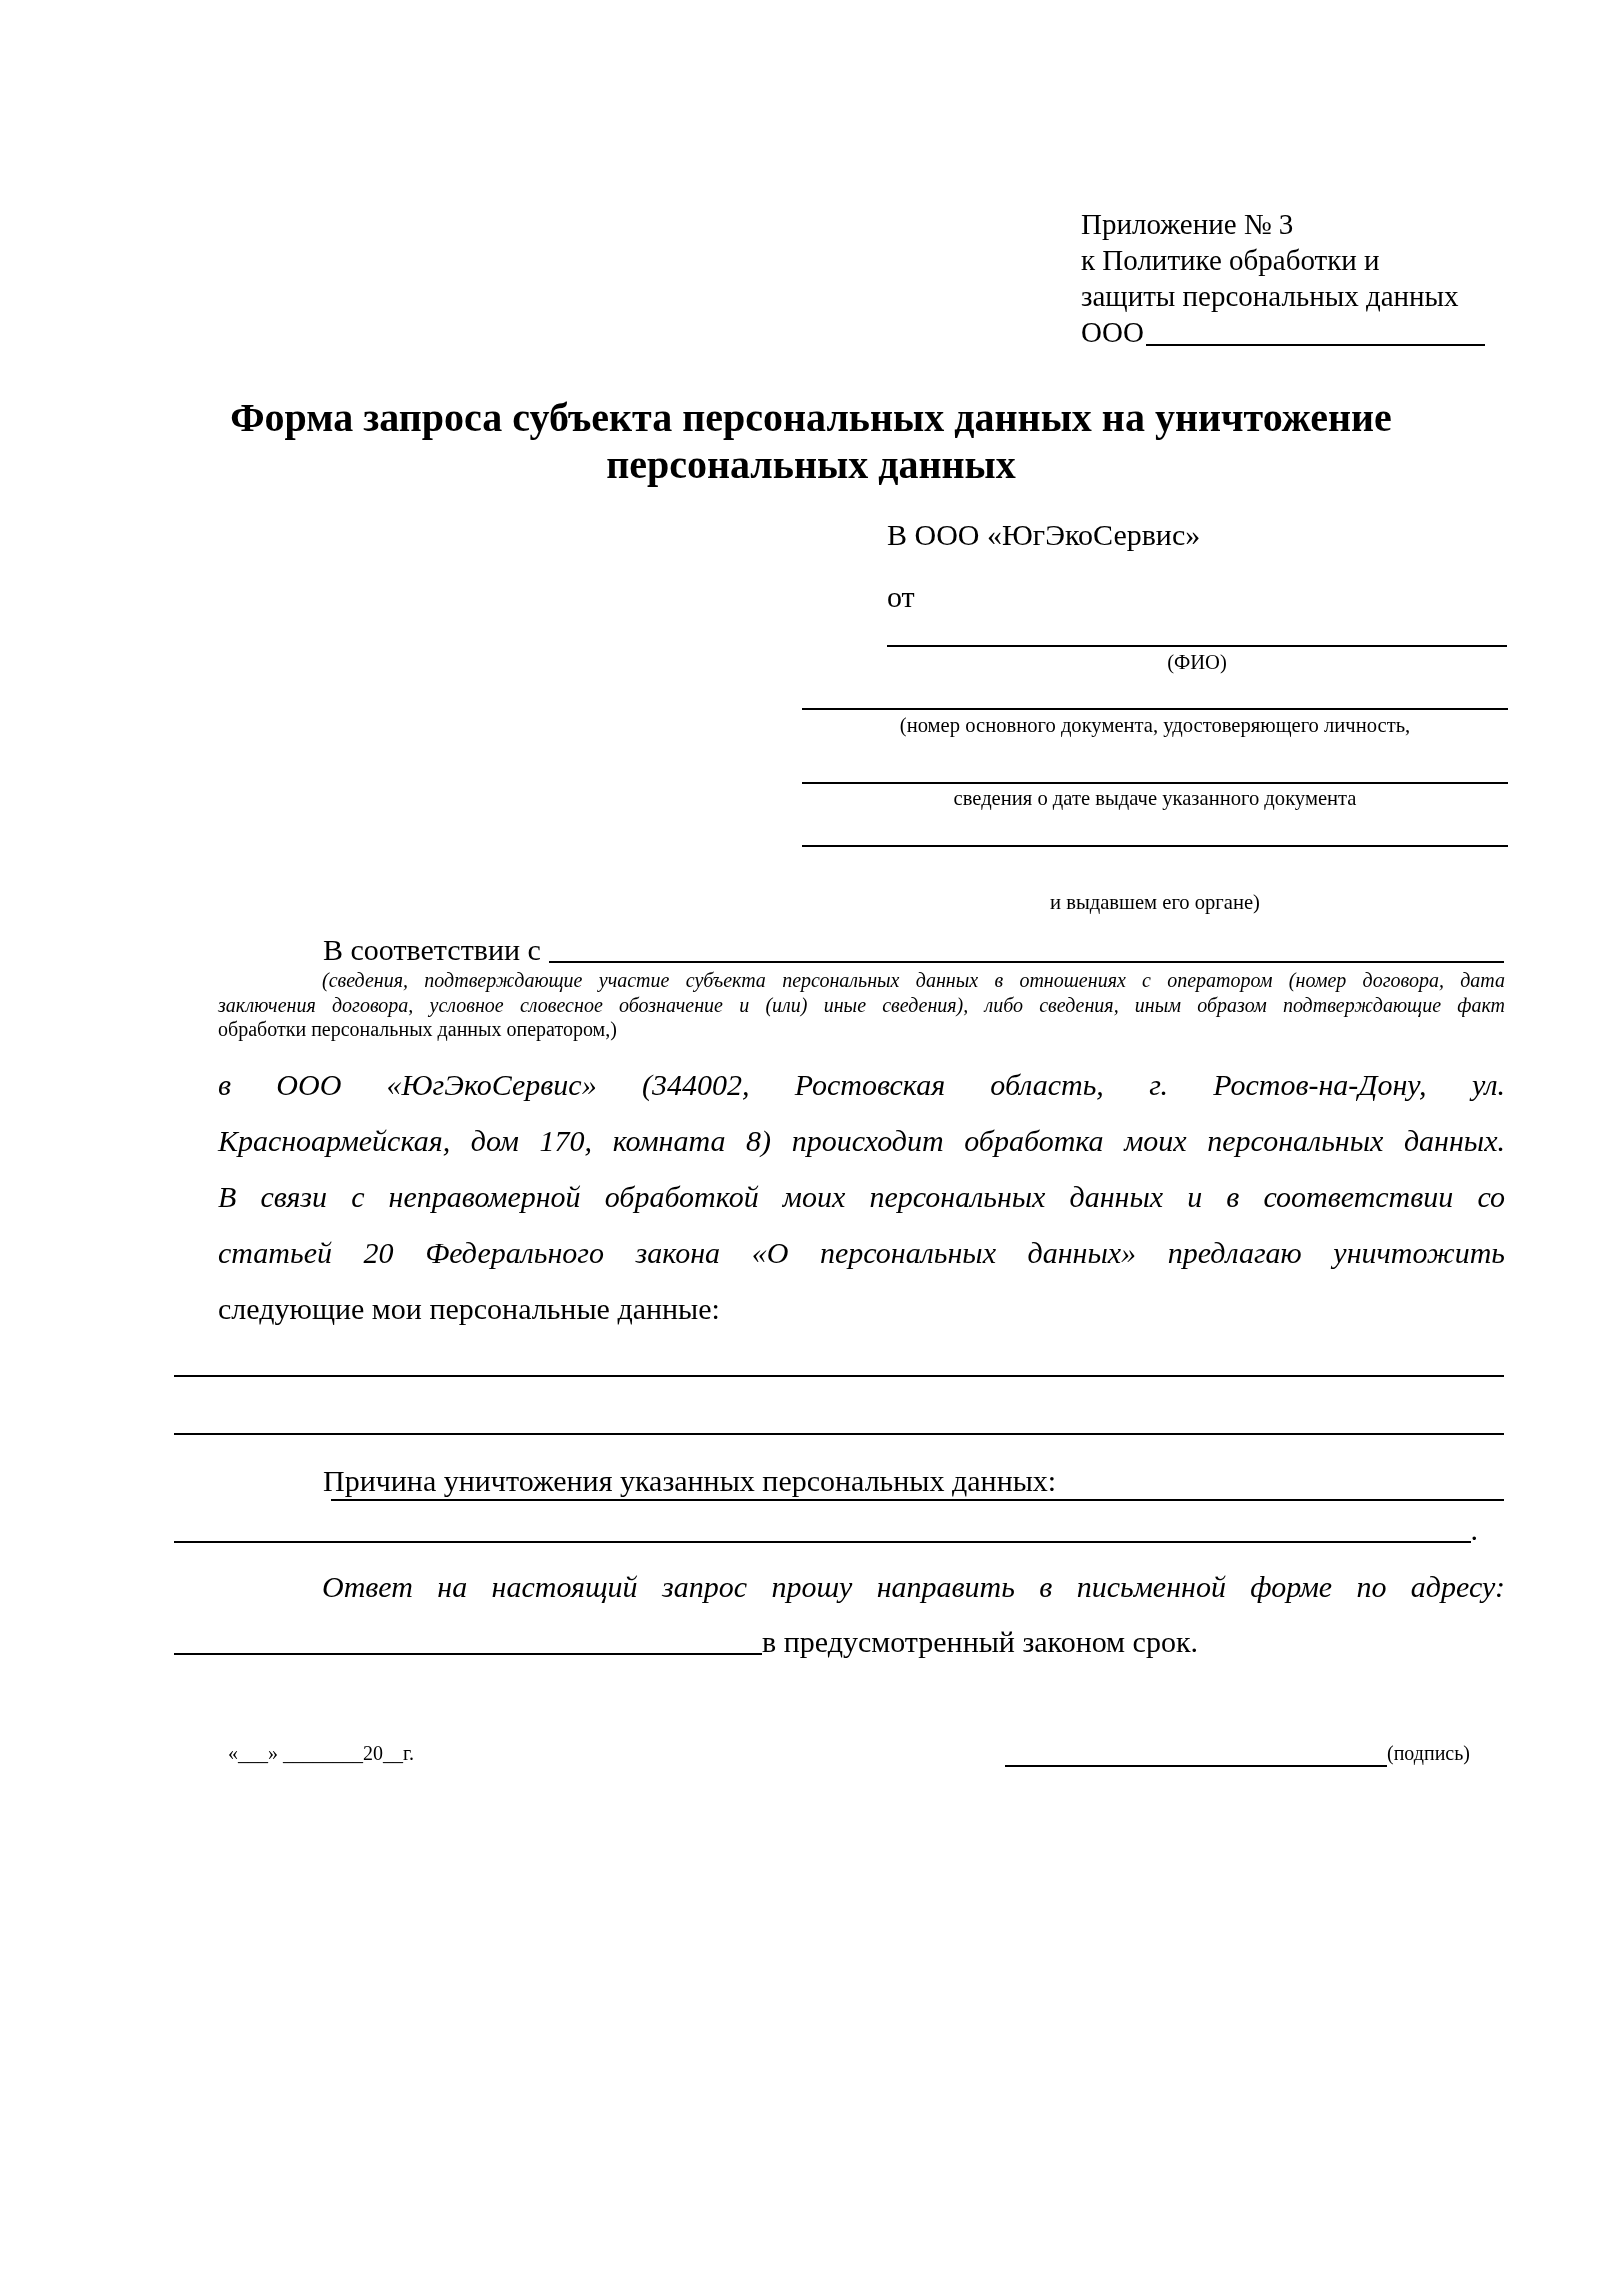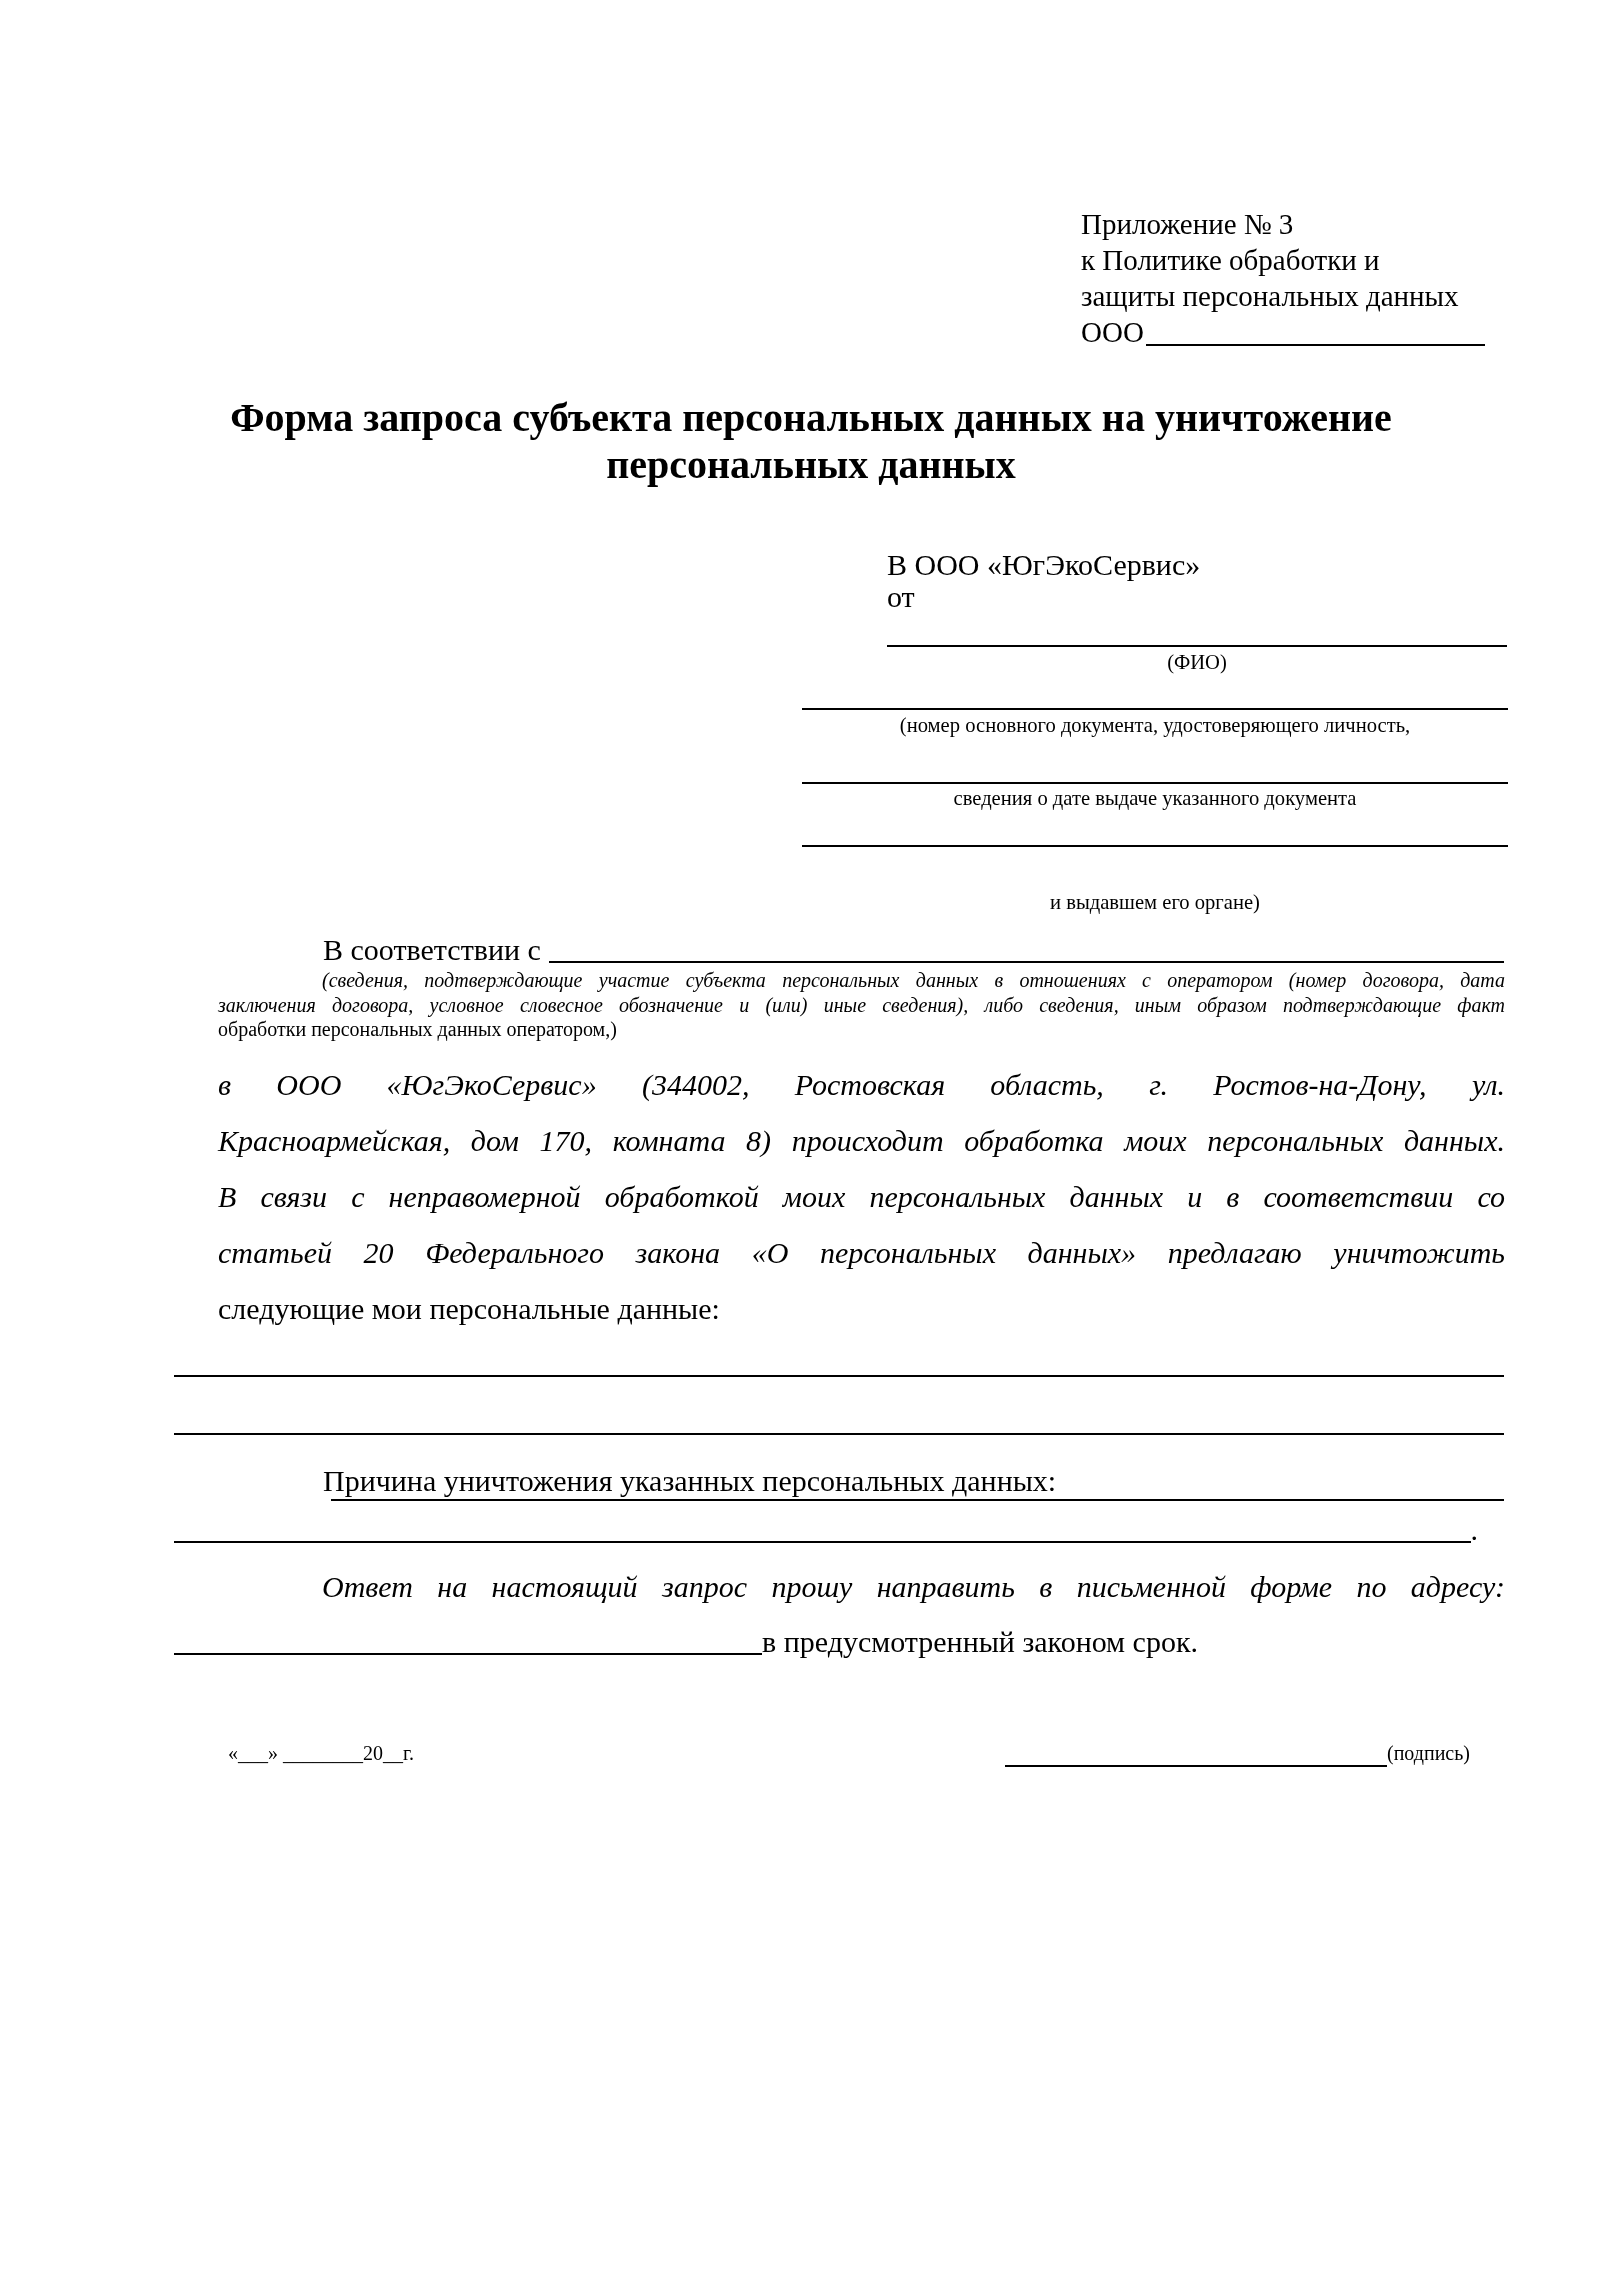--- a/index.html
+++ b/index.html
@@ -16,21 +16,21 @@
 
   
   .header-block{left:1081px;top:206px;width:404px;font-size:29px;line-height:36px;}
   .ooo-row{display:flex;align-items:flex-end;}
   .ooo-row .blank{flex:1;border-bottom:2px solid #000;margin-bottom:3.9px;margin-left:2px;}
 
   
   .doc-title{left:118px;top:394px;width:1386px;text-align:center;font-weight:bold;font-size:40px;line-height:47px;}
 
   
-  .addr-to{left:887px;top:518px;font-size:30px;margin-top:30px;}
+  .addr-to{left:887px;top:518px;font-size:30px;}
   .addr-from{left:887px;top:580px;font-size:30px;}
   .field-line{border-bottom:2px solid #000;}
   .f1{left:887px;top:617px;width:620px;height:28px;}
   .f2{left:802px;top:680px;width:706px;height:28px;}
   .f3{left:802px;top:754px;width:706px;height:28px;}
   .f4{left:802px;top:817px;width:706px;height:28px;}
   .f-cap{font-size:20.6px;line-height:25.5px;text-align:center;}
   .c1{left:887px;top:650px;width:620px;}
   .c2{left:802px;top:713px;width:706px;}
   .c3{left:802px;top:786px;width:706px;}

